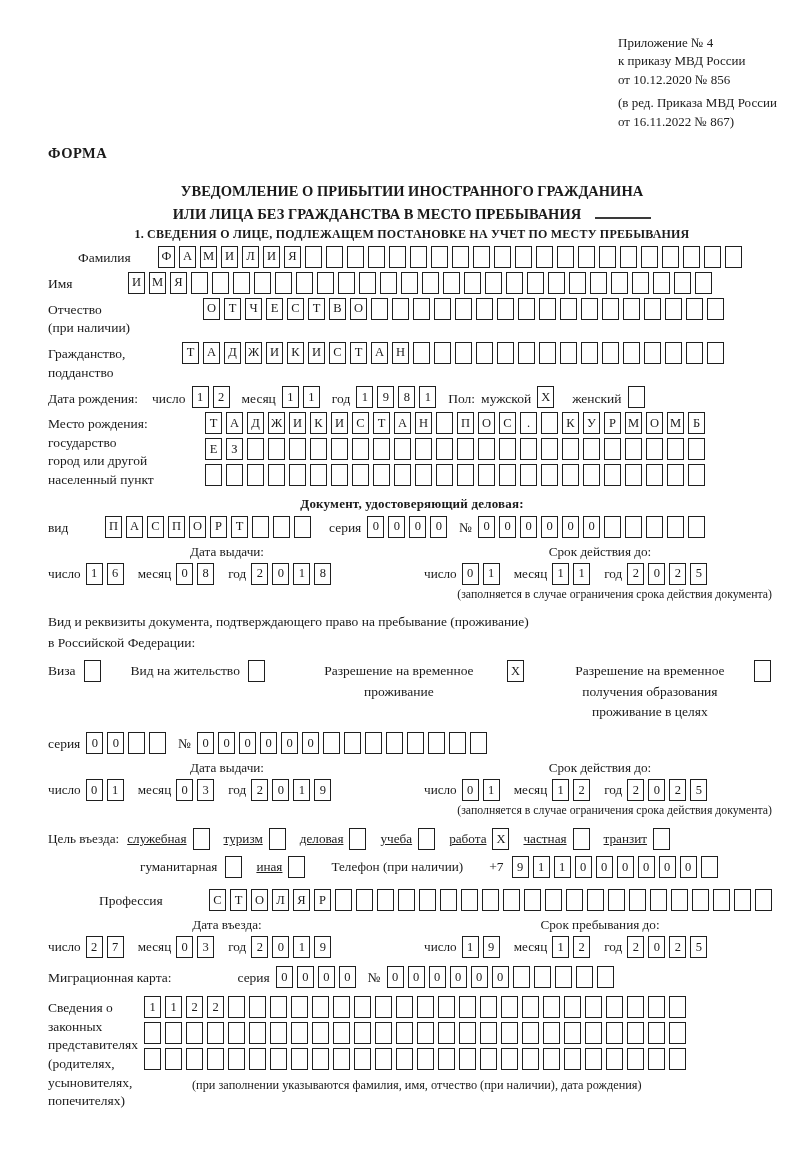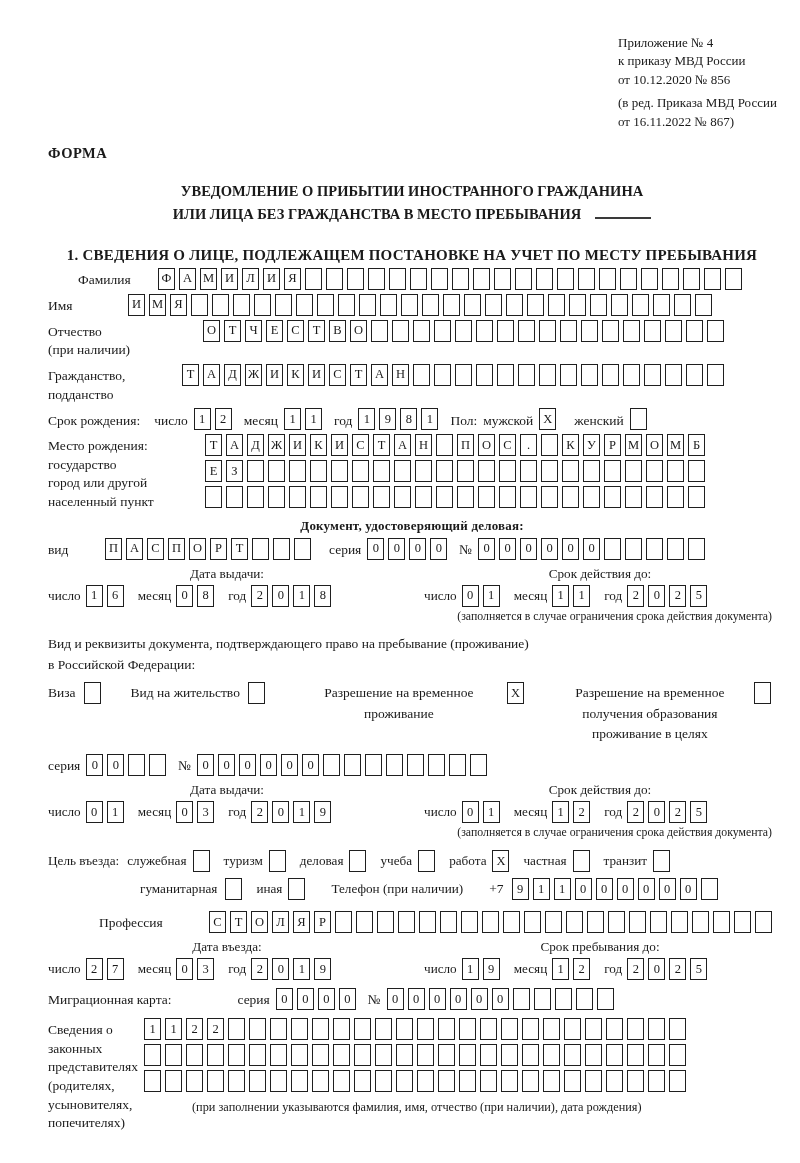--- a/index.html
+++ b/index.html
@@ -9,21 +9,21 @@
     color:#1a1a1a;
   }
   .page{box-sizing:border-box;width:800px;height:1163px;padding:34px 24px 0 48px;}
 
   
   .annex{margin-left:570px;width:210px;font-size:13px;line-height:1.42;}
   .annex-note{margin-top:5px;}
   .forma{margin-top:14px;padding-right:32px;font-weight:bold;font-size:14.5px;letter-spacing:.5px;}
   .title{margin-top:18px;text-align:center;font-weight:bold;font-size:14.5px;line-height:1.6;}
   .blank-line{display:inline-block;width:56px;border-bottom:2px solid #3a3a3a;margin-left:14px;vertical-align:baseline;}
-  .section-heading{margin-top:20px;text-align:center;font-weight:bold;font-size:15px;letter-spacing:.2px;}
+  .section-heading{text-align:center;font-weight:bold;font-size:12px;letter-spacing:.2px;}
 
   
   .frow{display:flex;align-items:flex-start;margin-top:4px;}
   .flabel{flex:0 0 auto;font-size:13.5px;line-height:1.38;padding-top:3px;}
   .inlab{font-size:13.5px;line-height:1.3;padding-top:3px;flex:0 0 auto;}
   .cells{display:flex;flex:0 0 auto;}
   .cell{
     flex:0 0 auto;width:15px;height:20px;border:1.6px solid #1f1f1f;
     margin-right:4px;display:flex;align-items:center;justify-content:center;
     font-size:12.5px;background:#fff;
@@ -50,21 +50,21 @@
   .permit-options{display:flex;margin-top:6px;font-size:13.5px;}
   .popt{display:flex;align-items:flex-start;}
   .popt .ptext{line-height:1.5;padding-top:2px;}
   .popt .center{text-align:center;}
   .po1{margin-left:0;} .po2{margin-left:26px;} .po3{margin-left:30px;} .po4{margin-left:26px;}
   .po3 .ptext{width:200px;} .po4 .ptext{width:192px;}
   .pbox{margin-left:8px;margin-top:1px;}
 
   
   .purpose{display:flex;align-items:center;margin-top:10px;font-size:13.2px;flex-wrap:nowrap;}
-  .purpose .optlab{margin:0 6px 0 10px;flex:0 0 auto;}
+  .purpose .optlab{margin:0 6px 0 10px;flex:0 0 auto;text-decoration:underline;}
   .purpose .first{margin-left:8px;}
   .purpose2{margin-left:92px;margin-top:6px;}
   .phone-lab{margin-left:22px;}
   .phone-pre{margin:0 8px 0 26px;font-size:13.5px;}
 
   
   .blocklabel div{font-size:13.5px;line-height:1.38;}
   .reps-note{font-size:12.3px;margin-top:8px;margin-left:48px;}
 </style>
 </head>
@@ -222,21 +222,21 @@
         <span class="cell"></span>
         <span class="cell"></span>
         <span class="cell"></span>
         <span class="cell"></span>
         <span class="cell"></span>
         <span class="cell"></span>
       </span>
   </div>
 
   <div class="frow" style="align-items:center;">
-    <span class="inlab mr6">Срок рождения:</span>
+    <span class="inlab mr6">Дата рождения:</span>
     <span class="inlab mr6 ml8">число</span>
     <span class="cells">
         <span class="cell">1</span>
         <span class="cell">2</span>
       </span>
     <span class="inlab mr6 ml8">месяц</span>
     <span class="cells">
         <span class="cell">1</span>
         <span class="cell">1</span>
       </span>

